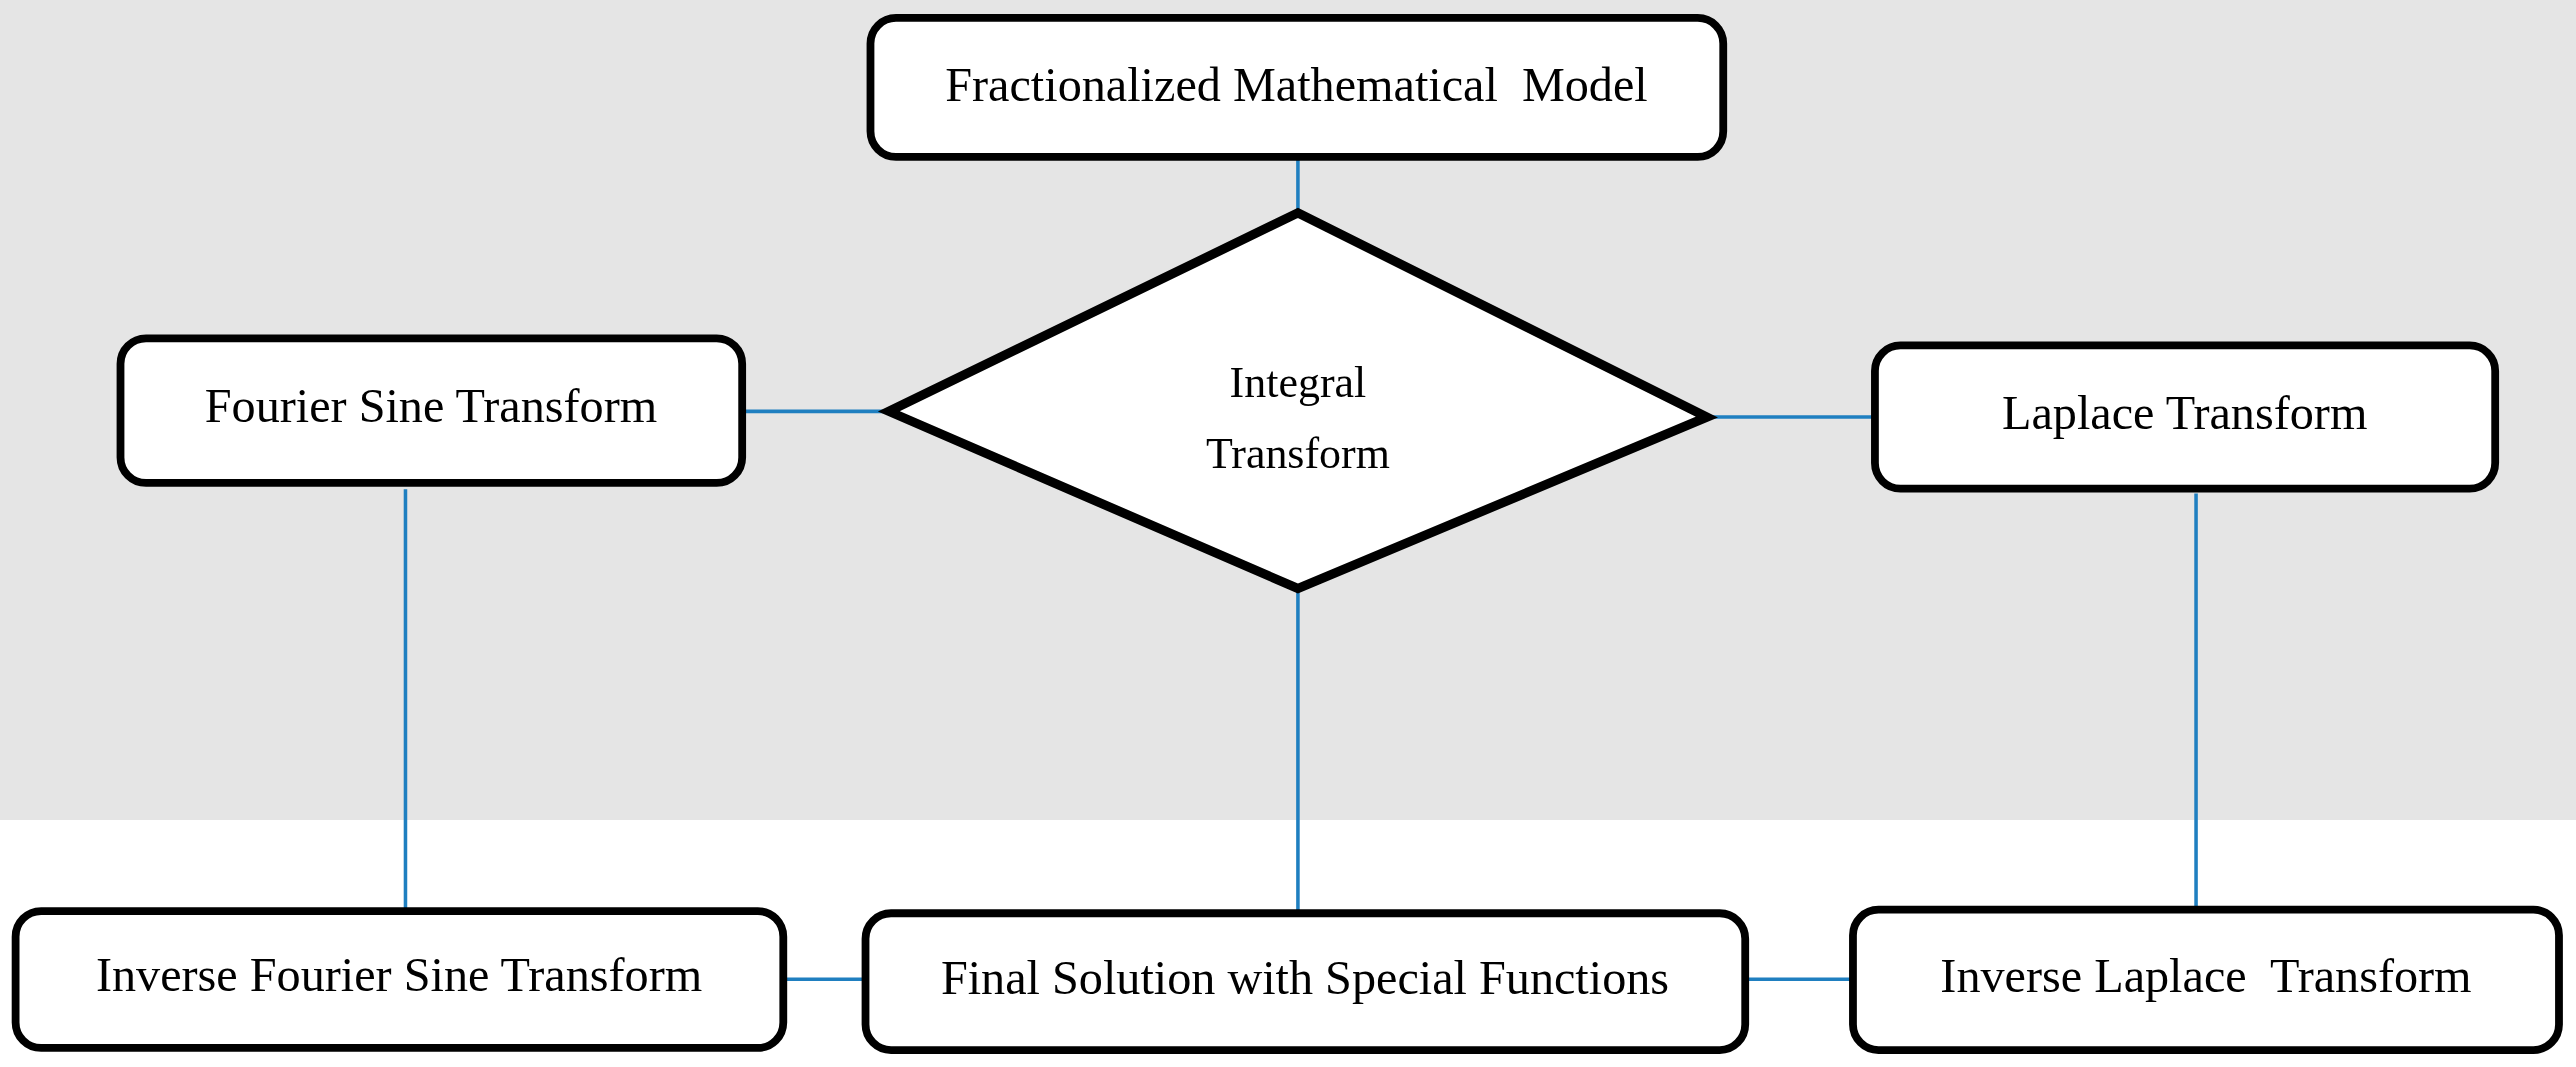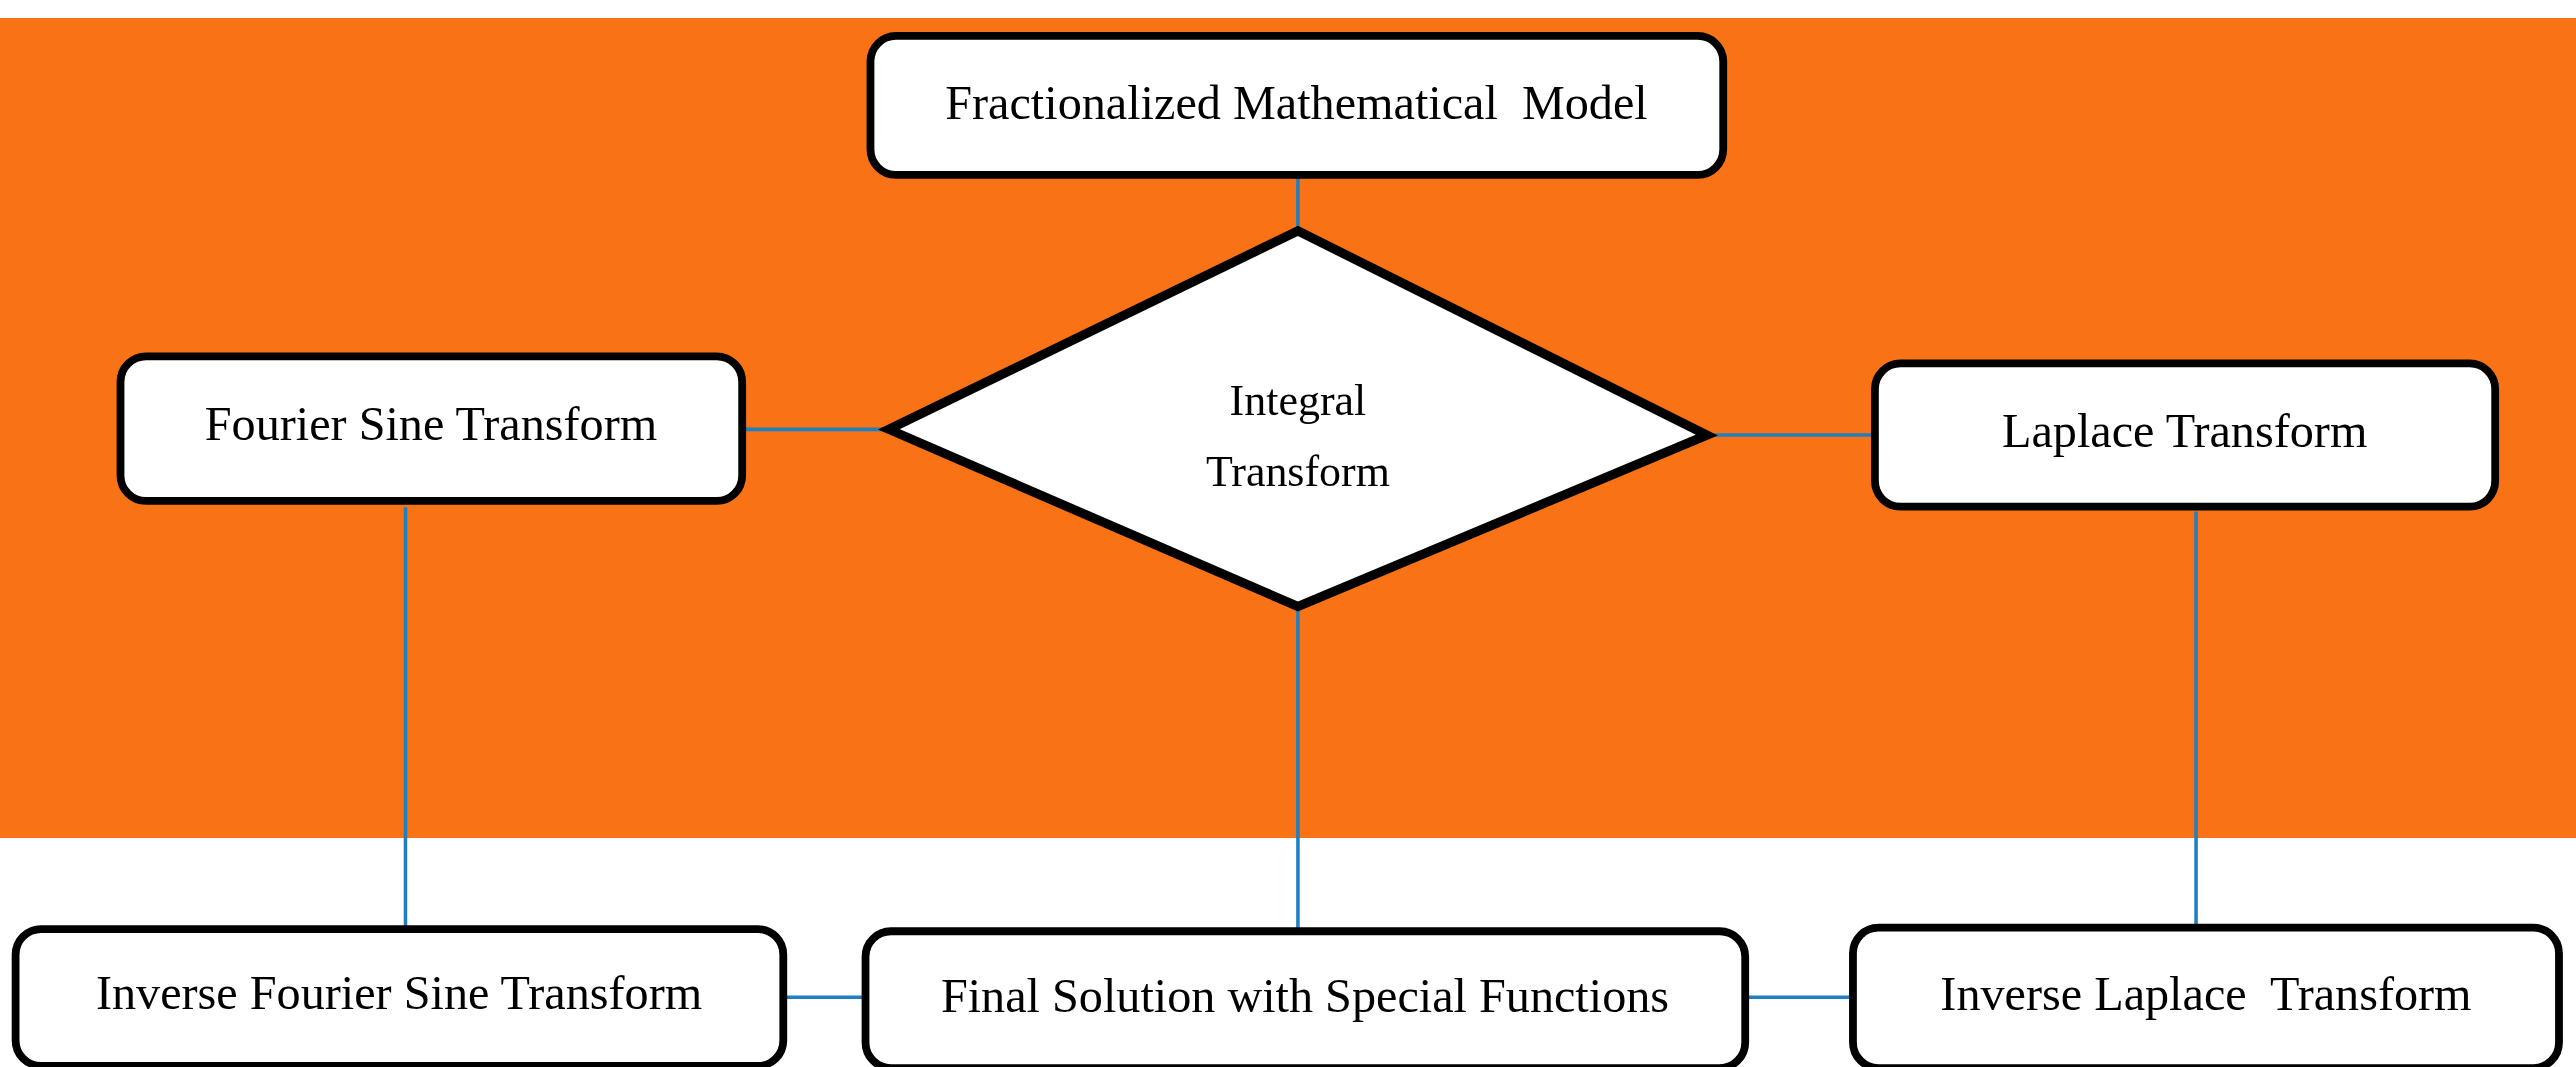--- a/index.html
+++ b/index.html
@@ -10,22 +10,21 @@
   body {
     width: 2576px;
     height: 1068px;
     overflow: hidden;
     font-family: "Liberation Serif", "DejaVu Serif", serif;
   }
   #flow-root {
     position: relative;
     width: 2576px;
     height: 820px;
-    background: #f97316;
-    margin-top: 18px;
+    background: #e5e5e5;
   }
   svg.flow-canvas {
     position: absolute;
     top: 0;
     left: 0;
     width: 2576px;
     height: 1068px;
     display: block;
   }
   .node-rect {

